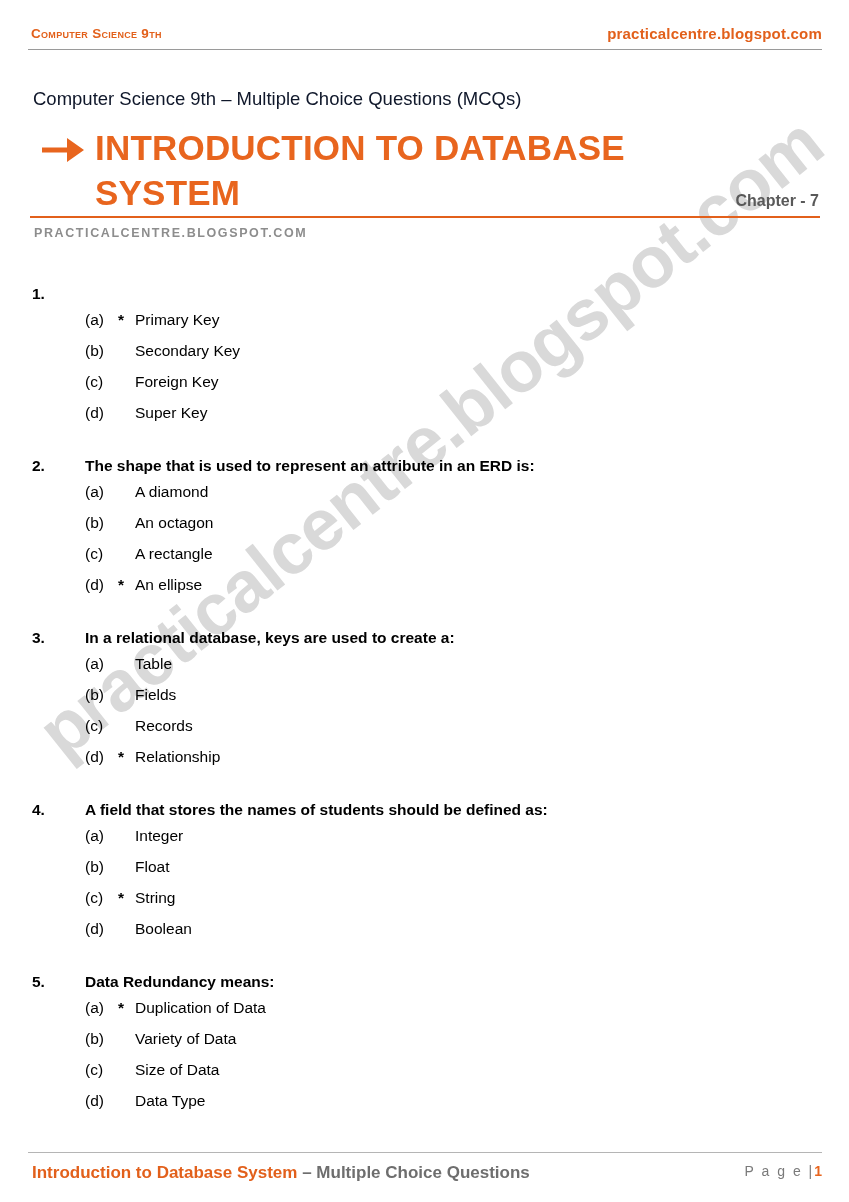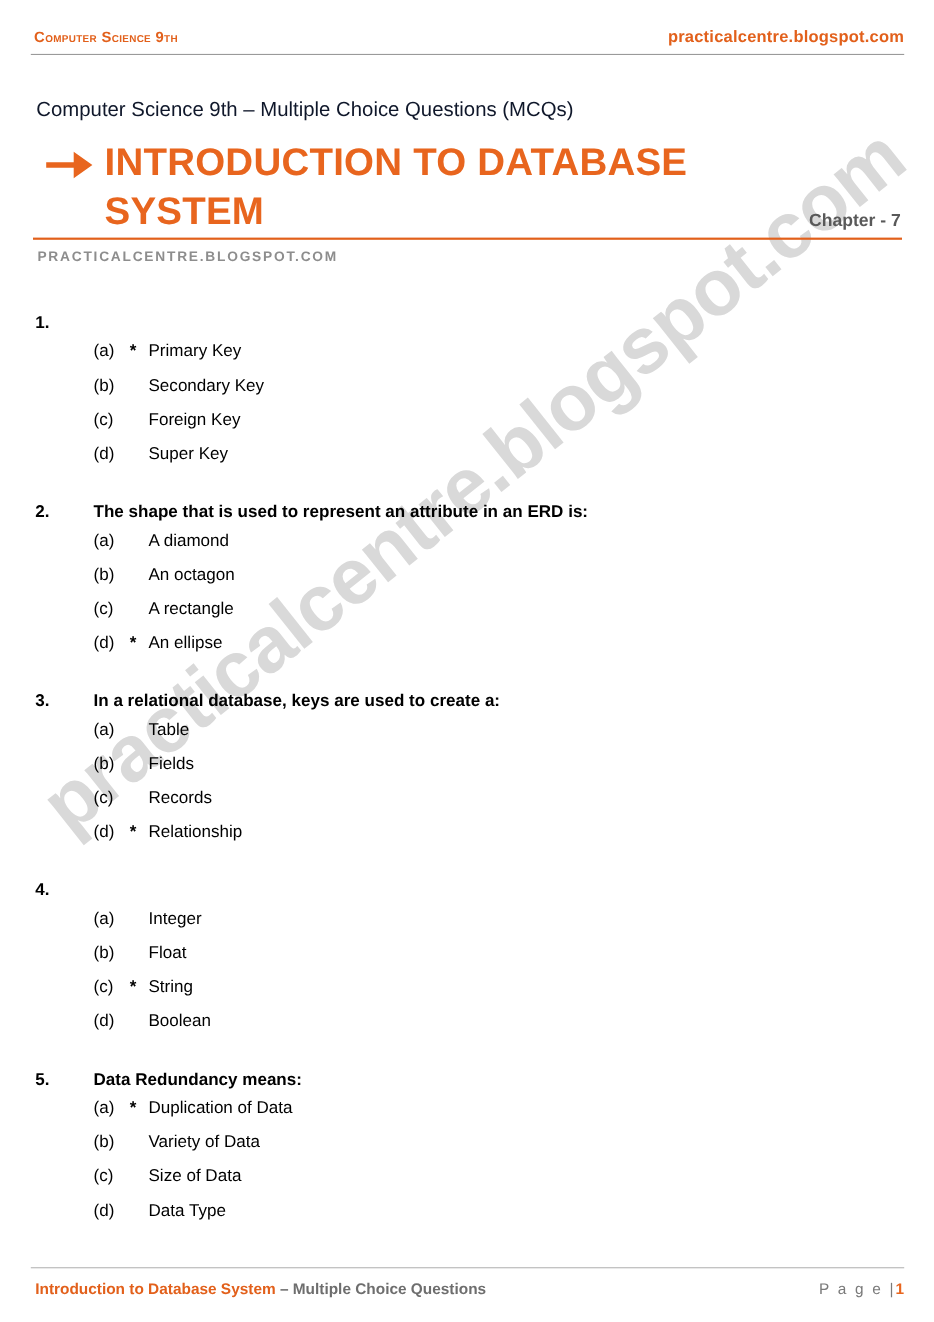--- a/index.html
+++ b/index.html
@@ -213,21 +213,21 @@
     left: 28px;
     top: 1152px;
     width: 794px;
     border-top: 1px solid #b5b5b5;
     height: 40px;
   }
   .footer-left {
     position: absolute;
     left: 4px;
     top: 10px;
-    font-size: 14px;
+    font-size: 17px;
     font-weight: bold;
     white-space: nowrap;
   }
   .footer-left .f-orange { color: #e2601b; }
   .footer-left .f-gray { color: #6e6e6e; font-weight: bold; }
   .footer-right {
     position: absolute;
     right: 0px;
     top: 10px;
     font-size: 14px;
@@ -339,20 +339,21 @@
           </div>
           <div class="opt-row">
             <span class="opt-label">(d)</span>
             <span class="opt-star">*</span>
             <span class="opt-text">Relationship</span>
           </div>
         </div>
         <div class="mcq-item">
           <div class="q-row">
             <div class="q-num">4.</div>
+            <div class="q-text">A field that stores the names of students should be defined as:</div>
           </div>
           <div class="opt-row">
             <span class="opt-label">(a)</span>
             <span class="opt-text">Integer</span>
           </div>
           <div class="opt-row">
             <span class="opt-label">(b)</span>
             <span class="opt-text">Float</span>
           </div>
           <div class="opt-row">

